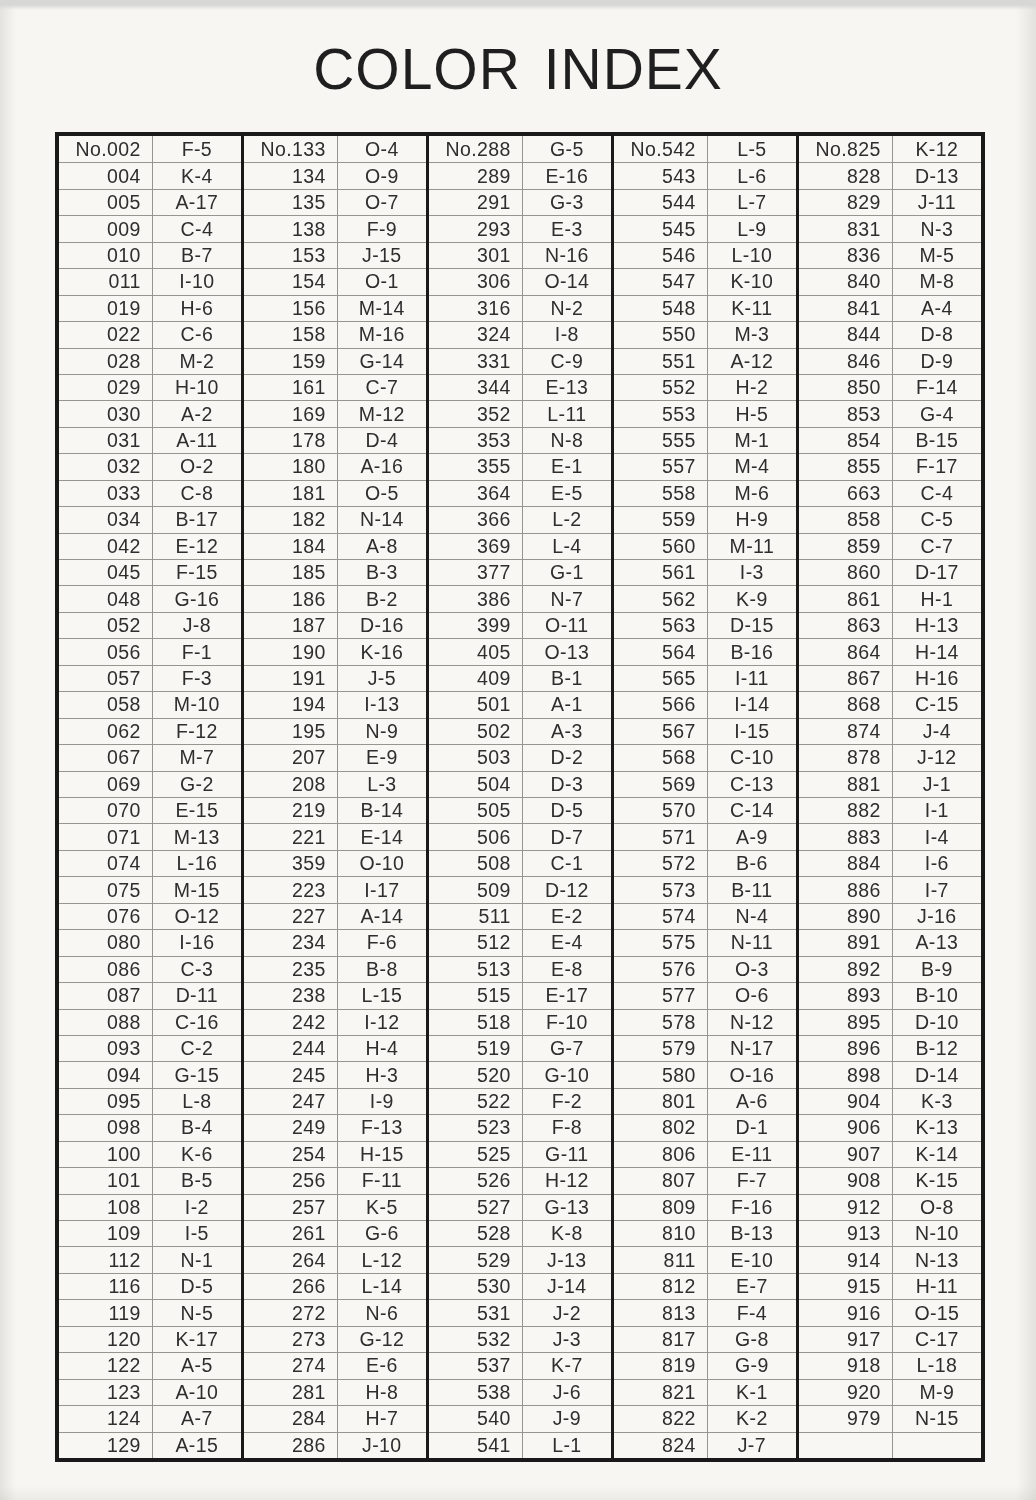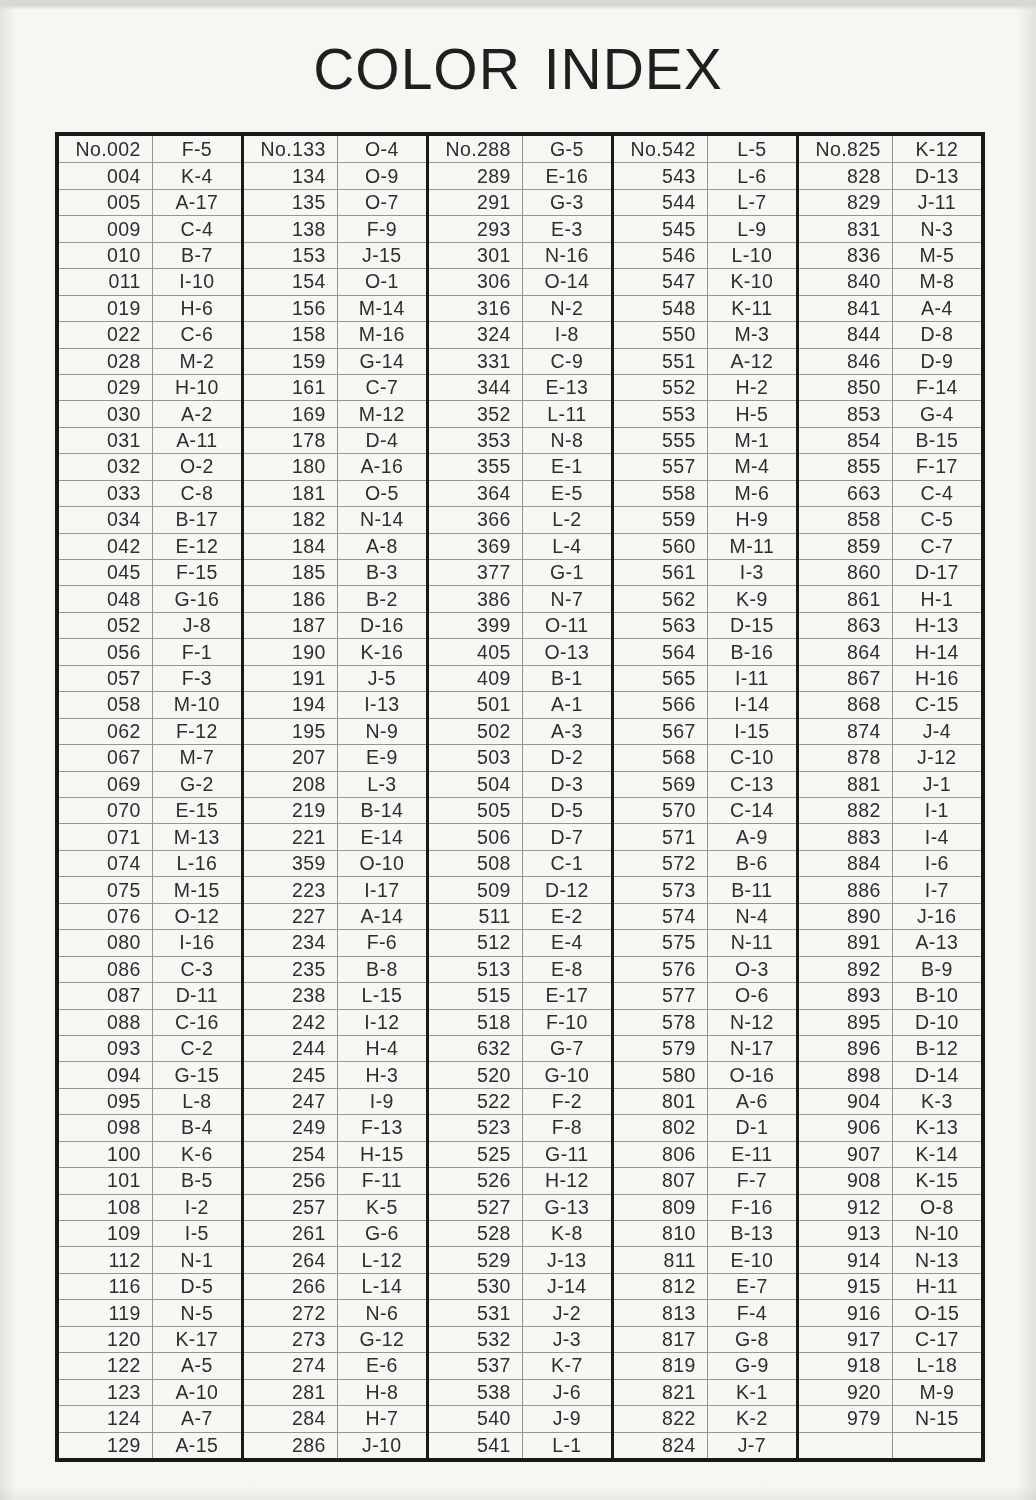--- a/index.html
+++ b/index.html
@@ -353,21 +353,21 @@
         <div class="cell no">511</div>
         <div class="cell code">E-2</div>
         <div class="cell no">512</div>
         <div class="cell code">E-4</div>
         <div class="cell no">513</div>
         <div class="cell code">E-8</div>
         <div class="cell no">515</div>
         <div class="cell code">E-17</div>
         <div class="cell no">518</div>
         <div class="cell code">F-10</div>
-        <div class="cell no">632</div>
+        <div class="cell no">519</div>
         <div class="cell code">G-7</div>
         <div class="cell no">520</div>
         <div class="cell code">G-10</div>
         <div class="cell no">522</div>
         <div class="cell code">F-2</div>
         <div class="cell no">523</div>
         <div class="cell code">F-8</div>
         <div class="cell no">525</div>
         <div class="cell code">G-11</div>
         <div class="cell no">526</div>

